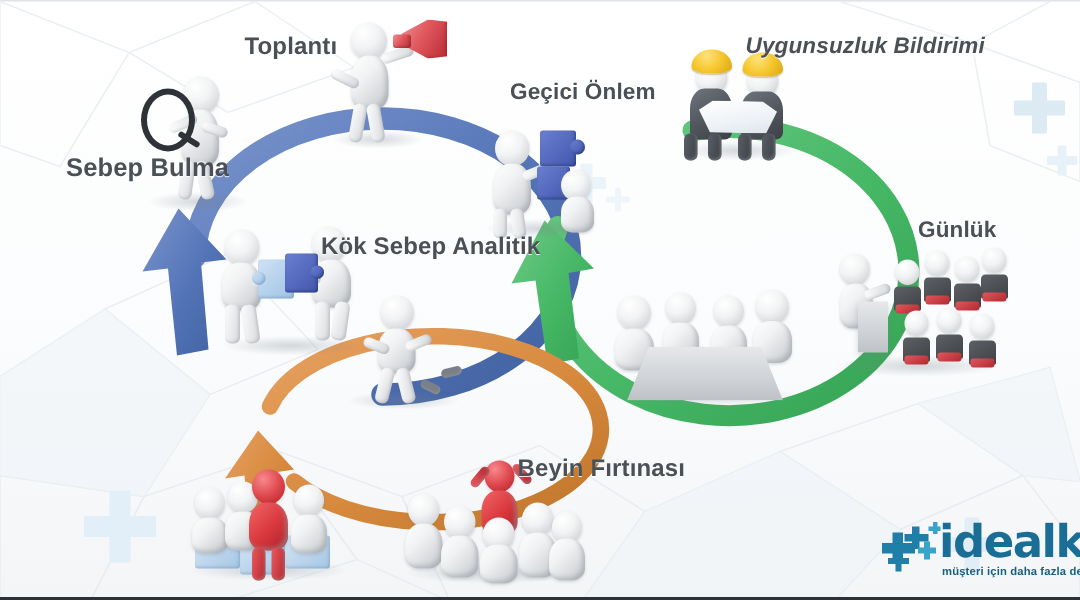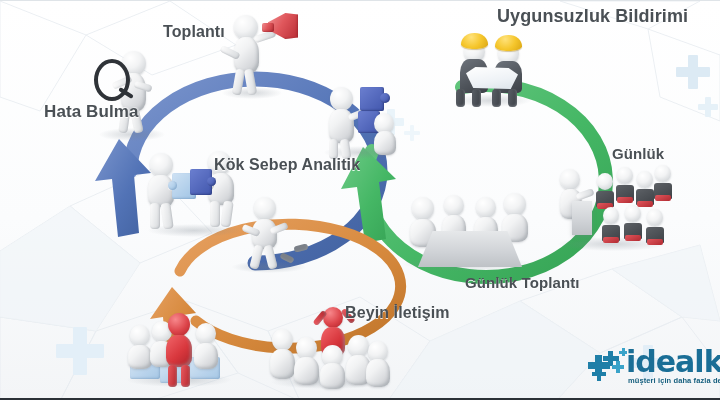--- a/index.html
+++ b/index.html
@@ -394,35 +394,35 @@
     <div class="head3d" style="left:30px;top:36px;width:21px;height:22px;"></div>
     <div class="body3d" style="left:28px;top:56px;width:25px;height:28px;"></div>
     <div class="head3d" style="left:56px;top:44px;width:21px;height:22px;"></div>
     <div class="body3d" style="left:54px;top:62px;width:25px;height:26px;"></div>
     <div class="head3d" style="left:82px;top:34px;width:21px;height:22px;"></div>
     <div class="body3d" style="left:80px;top:54px;width:25px;height:30px;"></div>
     <div class="head3d" style="left:102px;top:40px;width:20px;height:21px;"></div>
     <div class="body3d" style="left:100px;top:58px;width:24px;height:28px;"></div>
   </div>
 
-  <div class="label" style="left:44px;top:101px;font-size:17px;">Hata Bulma</div>
+  <div class="label" style="left:44px;top:101px;font-size:17px;">Sebep Bulma</div>
 
   <div class="label" style="left:163px;top:22px;font-size:16px;">Toplantı</div>
 
-
-  <div class="label" style="left:497px;top:5px;font-size:18px;">Uygunsuzluk Bildirimi</div>
+  <div class="label" style="left:340px;top:52px;font-size:15px;">Geçici Önlem</div>
+
+  <div class="label" style="left:497px;top:21px;font-size:15px;font-style:italic;">Uygunsuzluk Bildirimi</div>
 
   <div class="label" style="left:612px;top:144px;font-size:15px;">Günlük</div>
 
   <div class="label" style="left:214px;top:155px;font-size:16px;">Kök Sebep Analitik</div>
 
 
-  <div class="label" style="left:465px;top:273px;font-size:15px;">Günlük Toplantı</div>
-
-  <div class="label" style="left:345px;top:303px;font-size:16px;">Beyin İletişim</div>
+
+  <div class="label" style="left:345px;top:303px;font-size:16px;">Beyin Fırtınası</div>
 
 
   <div id="logo">
     <div class="mark">
 
       <i class="lp" style="left:2px;top:14px;width:22px;height:7px;"></i>
       <i class="lp" style="left:9px;top:7px;width:7px;height:21px;"></i>
 
       <i class="lp" style="left:17px;top:8px;width:16px;height:5px;"></i>
       <i class="lp" style="left:22px;top:3px;width:5px;height:15px;"></i>

